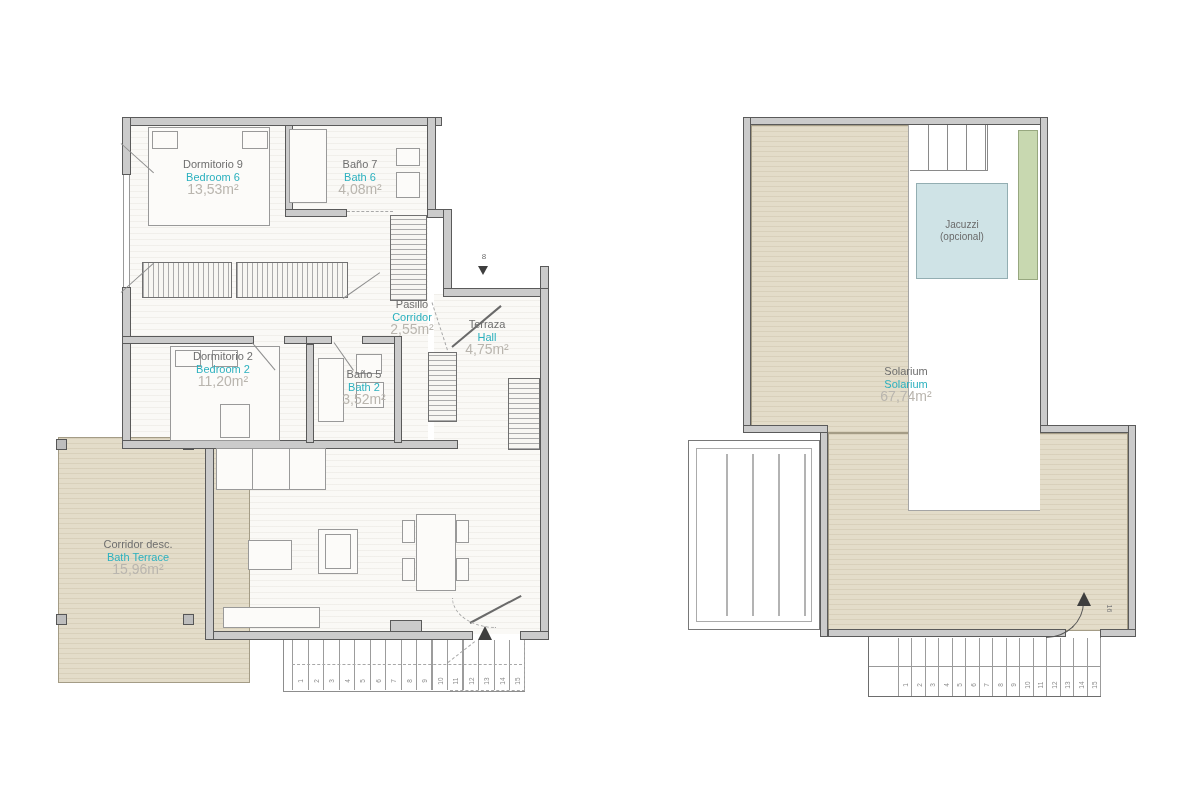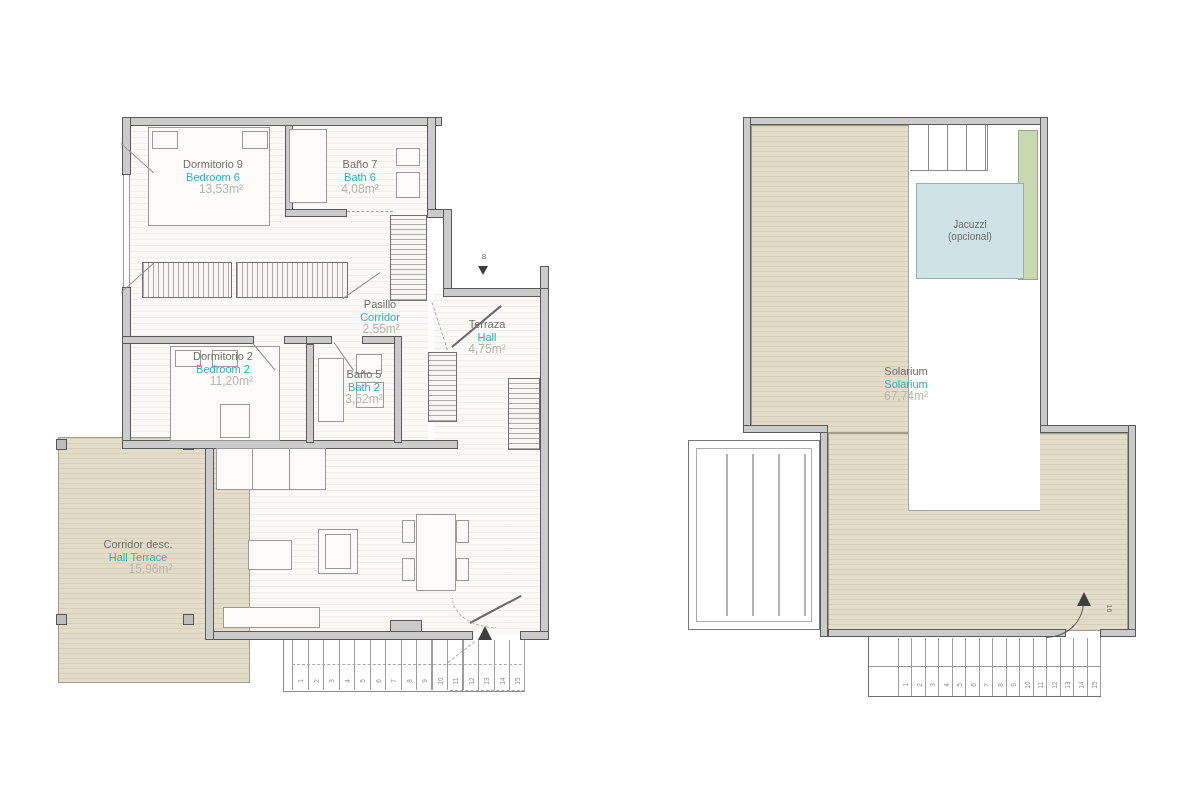--- a/index.html
+++ b/index.html
@@ -15,21 +15,21 @@
   .furn{background:#fcfbf9;border:1px solid #999999;}
   .hatch-v{background-color:#f7f6f2;
            background-image:repeating-linear-gradient(90deg,#ababab 0 1px,transparent 1px 5px);
            border:1px solid #707070;}
   .hatch-h{background-color:#f7f6f2;
            background-image:repeating-linear-gradient(0deg,#ababab 0 1px,transparent 1px 5px);
            border:1px solid #707070;}
   .room-label{transform:translateX(-50%);text-align:center;font-size:11px;line-height:12.5px;
               color:#6e6e6e;white-space:nowrap;}
   .room-label .en{color:#2cb1bf;}
-  .room-label .area{color:#b9b5ae;font-size:12px;text-align:right;}
+  .room-label .area{color:#b9b5ae;font-size:14px;}
   .leaf{height:0;border-top:2px solid #6a6a6a;transform-origin:left center;}
   .leaf-thin{height:0;border-top:1.5px solid #8f8f8f;transform-origin:left center;}
   .dash{height:0;border-top:1px dashed #a8a8a8;transform-origin:left center;}
   .tri-up{width:0;height:0;border-left:7px solid transparent;border-right:7px solid transparent;
           border-bottom:14px solid #3e3e3e;}
   .tri-down{width:0;height:0;border-left:5px solid transparent;border-right:5px solid transparent;
             border-top:9px solid #3e3e3e;}
   .post{background:#bdbdbd;border:1px solid #565656;width:11px;height:11px;}
   .snum-row{display:flex;align-items:flex-end;}
   .snum{display:flex;align-items:center;justify-content:center;font-size:6.5px;color:#8b8b8b;
@@ -165,21 +165,21 @@
   <div class="abs room-label" style="left:213px;top:158px;">
     <div class="es">Dormitorio 9</div>
     <div class="en">Bedroom 6</div>
     <div class="area">13,53m²</div>
   </div>
   <div class="abs room-label" style="left:360px;top:158px;">
     <div class="es">Baño 7</div>
     <div class="en">Bath 6</div>
     <div class="area">4,08m²</div>
   </div>
-  <div class="abs room-label" style="left:380px;top:298px;">
+  <div class="abs room-label" style="left:412px;top:298px;">
     <div class="es">Pasillo</div>
     <div class="en">Corridor</div>
     <div class="area">2,55m²</div>
   </div>
   <div class="abs room-label" style="left:487px;top:318px;">
     <div class="es">Terraza</div>
     <div class="en">Hall</div>
     <div class="area">4,75m²</div>
   </div>
   <div class="abs room-label" style="left:223px;top:350px;">
@@ -187,31 +187,31 @@
     <div class="en">Bedroom 2</div>
     <div class="area">11,20m²</div>
   </div>
   <div class="abs room-label" style="left:364px;top:368px;">
     <div class="es">Baño 5</div>
     <div class="en">Bath 2</div>
     <div class="area">3,52m²</div>
   </div>
   <div class="abs room-label" style="left:138px;top:538px;">
     <div class="es">Corridor desc.</div>
-    <div class="en">Hall Terrace</div>
+    <div class="en">Bath Terrace</div>
     <div class="area">15,96m²</div>
   </div>
 
   <div class="abs deck" style="left:751px;top:125px;width:289px;height:308px;"></div>
   <div class="abs deck" style="left:828px;top:433px;width:300px;height:198px;"></div>
 
   <div class="abs" style="left:908px;top:125px;width:132px;height:386px;background:#fff;border-left:1px solid #a5a5a5;border-bottom:1px solid #a5a5a5;"></div>
   <div class="abs steps-top" style="left:910px;top:125px;width:78px;height:46px;background-color:#fff;"></div>
   <div class="abs planter" style="left:1018px;top:130px;width:20px;height:150px;"></div>
-  <div class="abs jacuzzi" style="left:916px;top:183px;width:108px;height:96px;">
+  <div class="abs jacuzzi" style="left:916px;top:183px;width:92px;height:96px;">
     <div>
       <div>Jacuzzi</div>
       <div>(opcional)</div>
     </div>
   </div>
 
   <div class="abs wall" style="left:743px;top:117px;width:305px;height:8px;"></div>
   <div class="abs wall" style="left:743px;top:117px;width:8px;height:316px;"></div>
   <div class="abs wall" style="left:1040px;top:117px;width:8px;height:316px;"></div>
   <div class="abs wall" style="left:1040px;top:425px;width:96px;height:8px;"></div>

